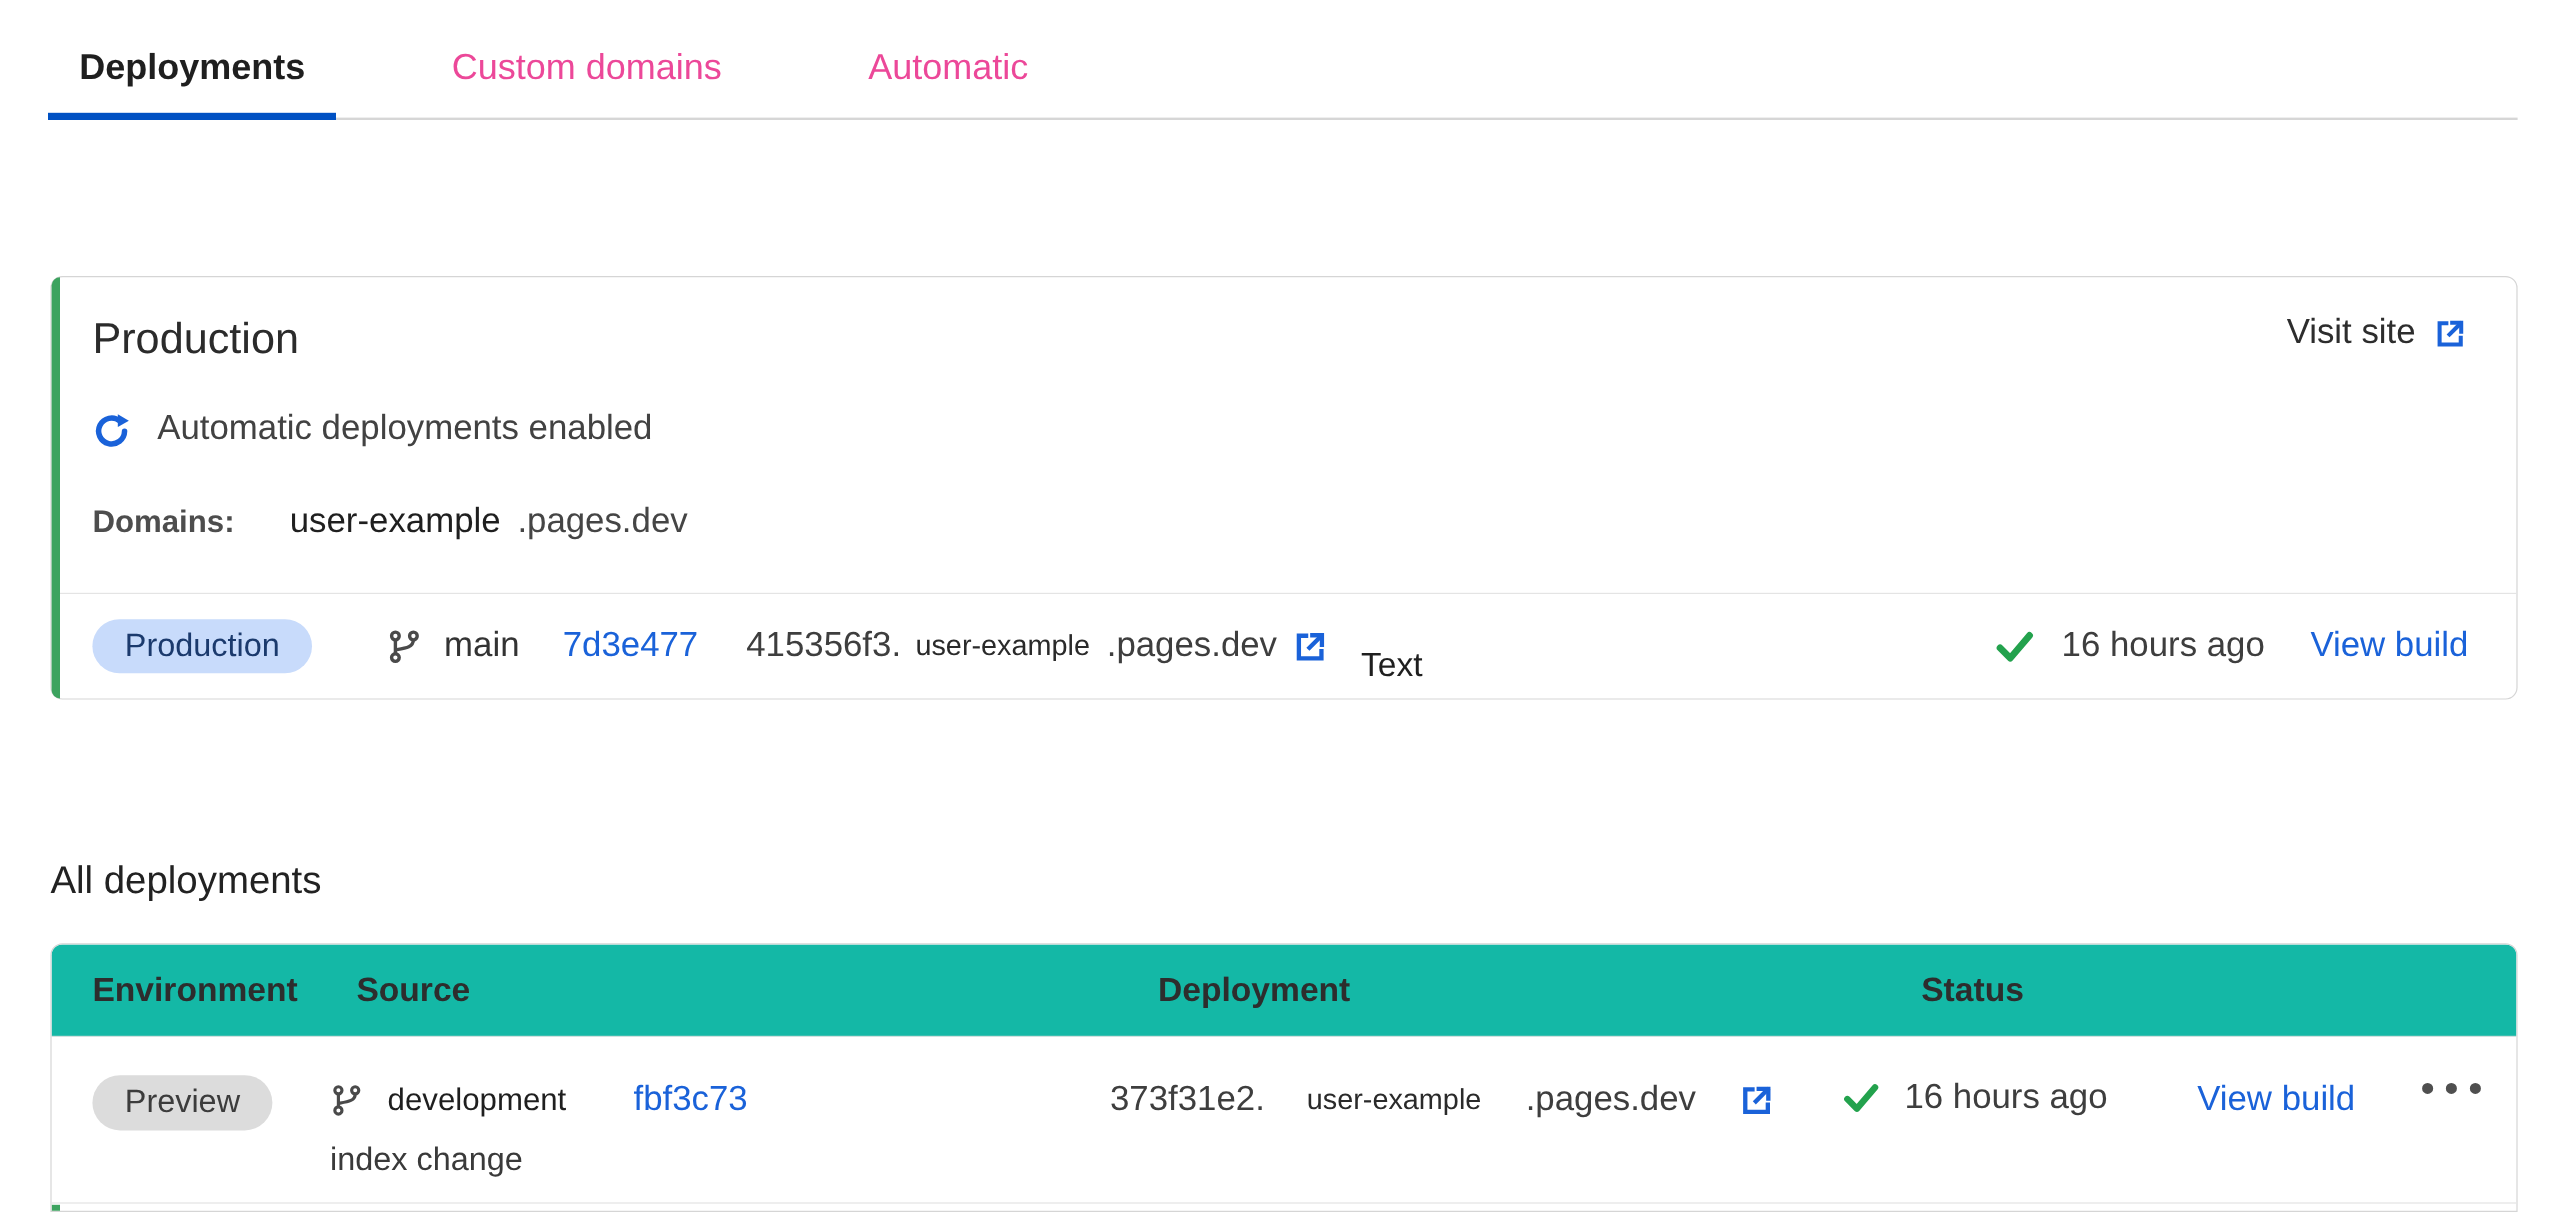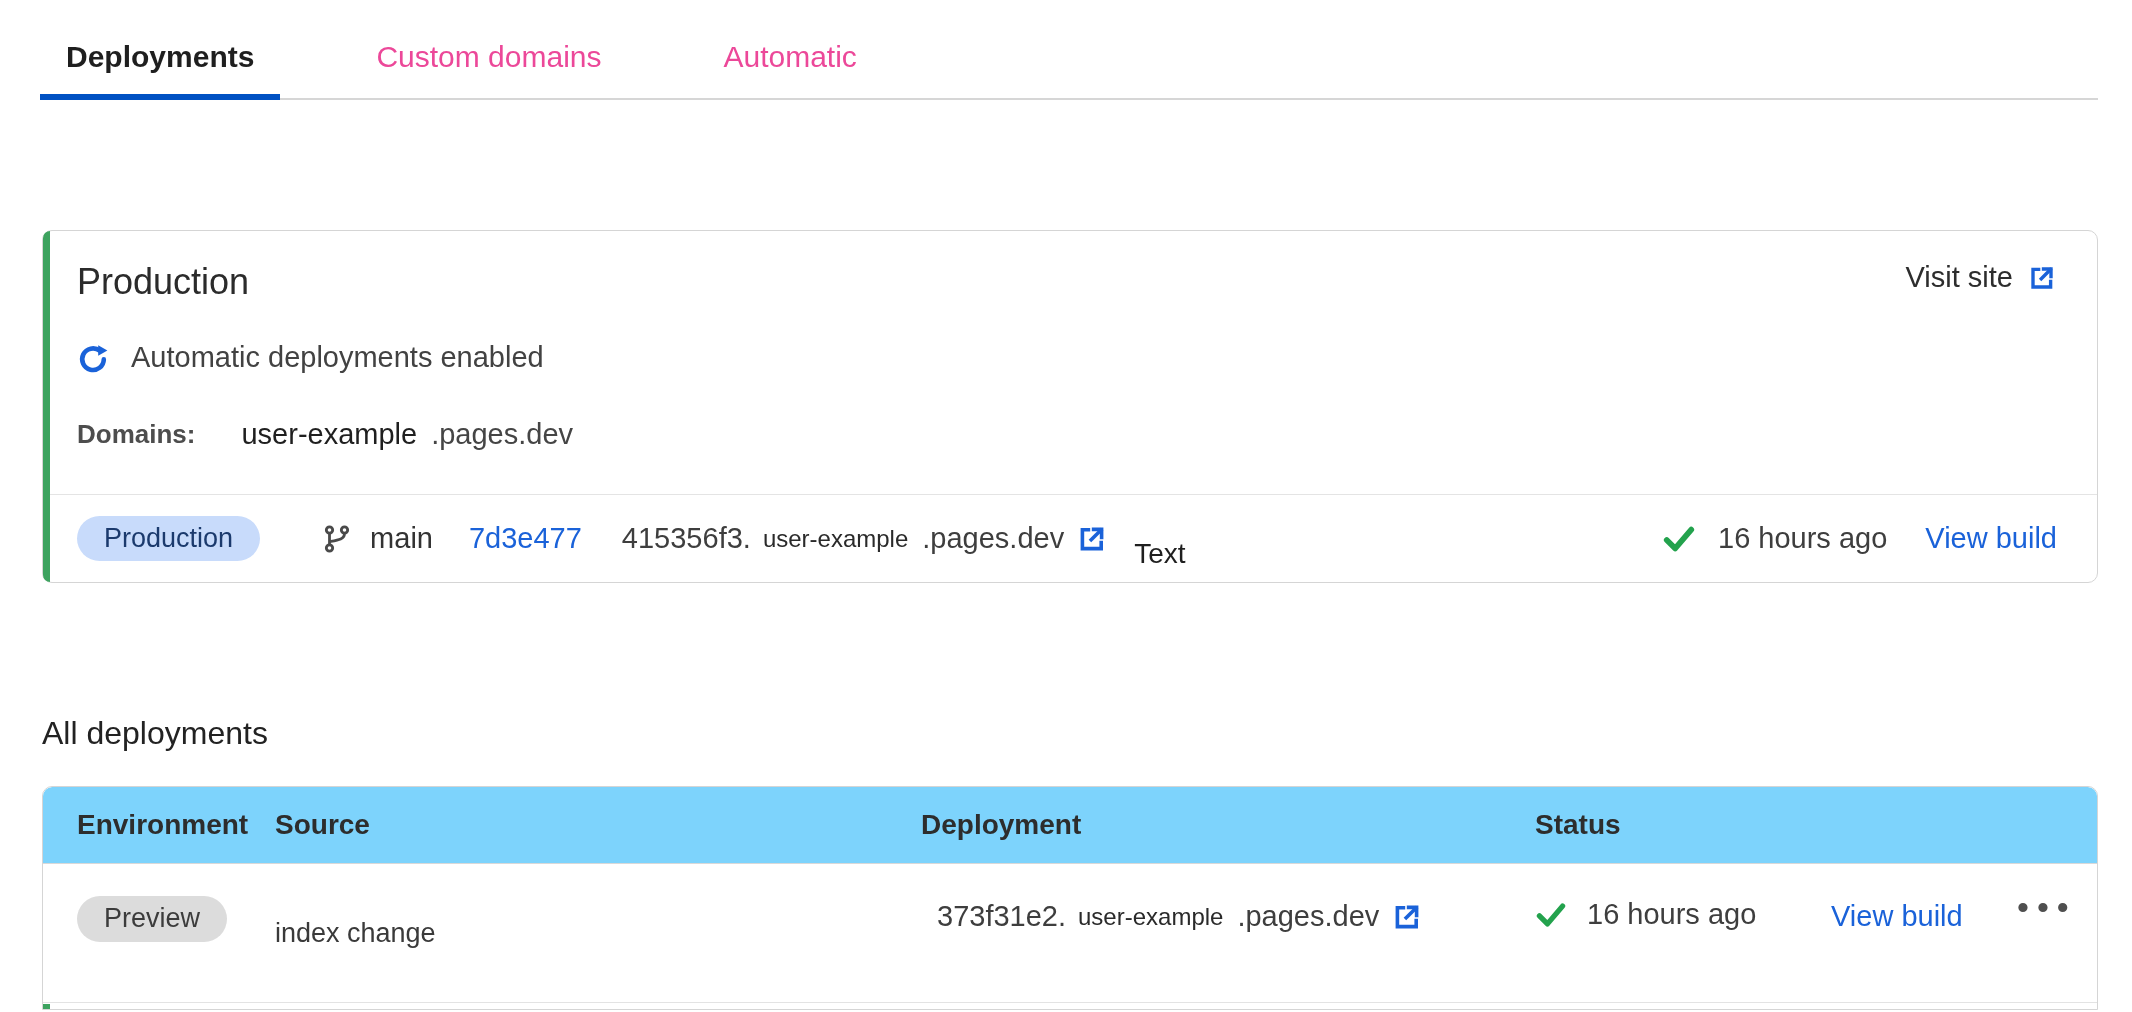--- a/index.html
+++ b/index.html
@@ -43,21 +43,21 @@
   .spacer{flex:1;}
   .status-group{display:flex;align-items:center;gap:22px;font-size:29px;color:#3e3e3e;}
   .view-build{margin-left:38px;}
   
   .all-heading{margin:132px 34px 0 42px;font-size:32px;font-weight:500;color:#222;}
   .table{
     margin:34px 34px 0 42px;height:224px;box-sizing:border-box;overflow:hidden;
     border:1px solid #d5d5d5;border-radius:10px 10px 0 0;background:#fff;
   }
   .grid{display:grid;grid-template-columns:198px 646px 614px 296px 186px 1fr;padding:0 10px 0 34px;}
-  .thead{background:#7dd3fc;height:77px;align-items:center;border-bottom:1px solid #d9d9d9;box-sizing:border-box;border-radius:9px 9px 0 0;}
+  .thead{background:#14b8a6;height:77px;align-items:center;border-bottom:1px solid #d9d9d9;box-sizing:border-box;border-radius:9px 9px 0 0;gap:22px;}
   .th{font-size:28px;font-weight:700;color:#2d2d2d;}
   .trow{position:relative;height:138px;align-items:start;}
   .cell{padding-top:36px;}
   .cell-env{padding-top:32px;}
   .source-line{display:flex;align-items:center;gap:20px;}
   .source-branch{font-size:26px;color:#1f1f1f;}
   .commit-msg{font-size:27px;color:#3a3a3a;margin-top:18px;}
   .cell-status{display:flex;align-items:center;gap:20px;font-size:29px;color:#3e3e3e;padding-top:34px;}
   .more-dots{font-size:34px;letter-spacing:8px;color:#4f4f4f;line-height:34px;padding-top:26px;cursor:pointer;}
   .partial-row{position:relative;height:12px;border-top:1px solid #e3e3e3;}
@@ -169,25 +169,38 @@
       <div></div>
         <div></div>
     </div>
 
     <div class="grid trow">
       <div class="cell cell-env">
         <span class="badge preview">Preview</span>
       </div>
 
       <div class="cell">
+        <div class="source-line">
+          <span class="icon">
+            <svg width="28" height="28" viewBox="0 0 16 16" fill="none" stroke="#4a4a4a" stroke-width="1.5">
+              <circle cx="4" cy="3.2" r="1.7"></circle>
+              <circle cx="4" cy="12.8" r="1.7"></circle>
+              <circle cx="12" cy="3.2" r="1.7"></circle>
+              <path d="M4 4.9 V11.1"></path>
+              <path d="M12 4.9 C12 8.2 8.6 8.6 4 9.4"></path>
+            </svg>
+          </span>
+          <span class="source-branch">development</span>
+          <span class="link" style="margin-left:36px;">fbf3c73</span>
+        </div>
         <div class="commit-msg">index change</div>
       </div>
 
       <div class="cell">
-        <span class="url-group" style="margin-left:16px;">
+        <span class="url-group" style="margin-left:4px;gap:23px;">
           <span class="url-text">373f31e2.</span>
           <span class="url-redacted">user-example</span>
           <span class="url-text">.pages.dev</span>
           <span class="ext-icon icon">
             <svg width="32" height="32" viewBox="0 0 16 16" fill="none" stroke="#1a62d9" stroke-width="1.8" stroke-linecap="square">
               <path d="M6.2 3.4 H3.2 V12.8 H12.6 V9.8"></path>
               <path d="M8.8 3.2 H12.8 V7.2"></path>
               <path d="M12.4 3.6 L7.6 8.4"></path>
             </svg>
           </span>

